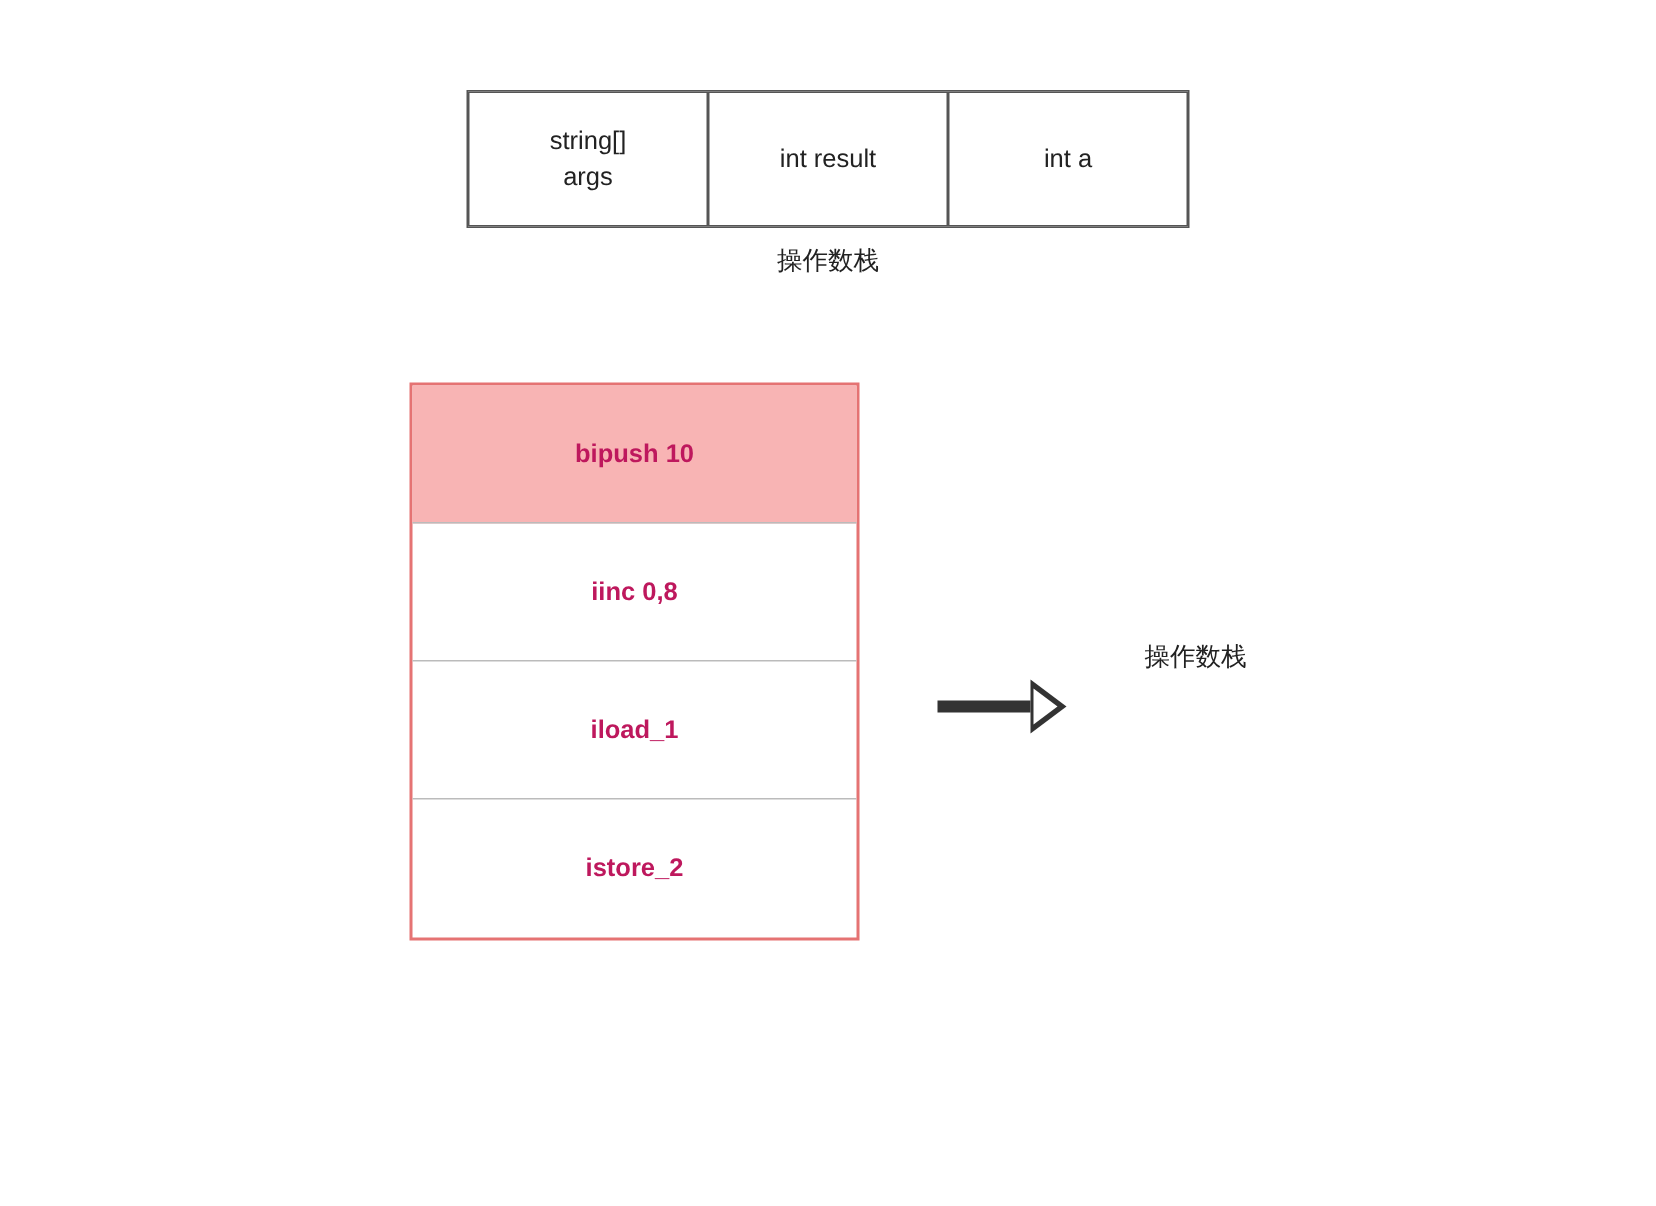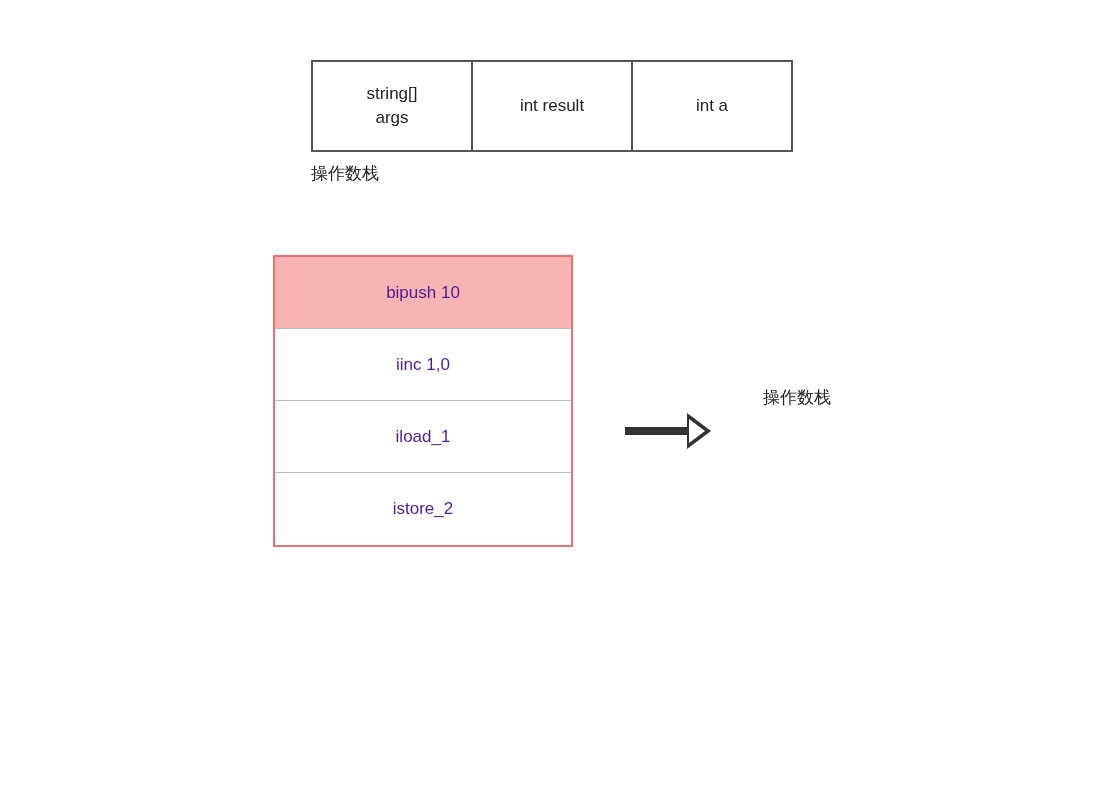--- a/index.html
+++ b/index.html
@@ -19,20 +19,21 @@
       display: flex;
       flex-direction: column;
       align-items: center;
       padding-top: 60px;
     }
 
     
     .local-var-section {
       display: flex;
       flex-direction: column;
+      align-items: center;
       margin-bottom: 60px;
     }
 
     .local-var-table {
       display: flex;
       flex-direction: row;
       border: 1.5px solid #555;
     }
 
     .local-var-cell {
@@ -65,27 +66,28 @@
 
     
     .bytecode-table {
       display: flex;
       flex-direction: column;
       border: 2px solid #e57373;
       width: 300px;
     }
 
     .bytecode-row {
-      height: 72px;
-      display: flex;
-      align-items: center;
-      justify-content: center;
-      font-size: 17px;
-      color: #4c1d95;
+      height: 92px;
+      display: flex;
+      align-items: center;
+      justify-content: center;
+      font-size: 17px;
+      color: #be185d;
       border-bottom: 1.5px solid #bbb;
+      font-weight: bold;
     }
 
     .bytecode-row:last-child {
       border-bottom: none;
     }
 
     .bytecode-row.highlighted {
       background-color: #f8b4b4;
     }
 
@@ -161,21 +163,21 @@
     <div class="local-var-label">操作数栈</div>
   </div>
 
   <div class="bottom-section">
 
     <div class="bytecode-table">
       <div class="bytecode-row highlighted">
         <span>bipush 10</span>
       </div>
       <div class="bytecode-row">
-        <span>iinc 1,0</span>
+        <span>iinc 0,8</span>
       </div>
       <div class="bytecode-row">
         <span>iload_1</span>
       </div>
       <div class="bytecode-row">
         <span>istore_2</span>
       </div>
     </div>
 
     <div class="arrow-container">

